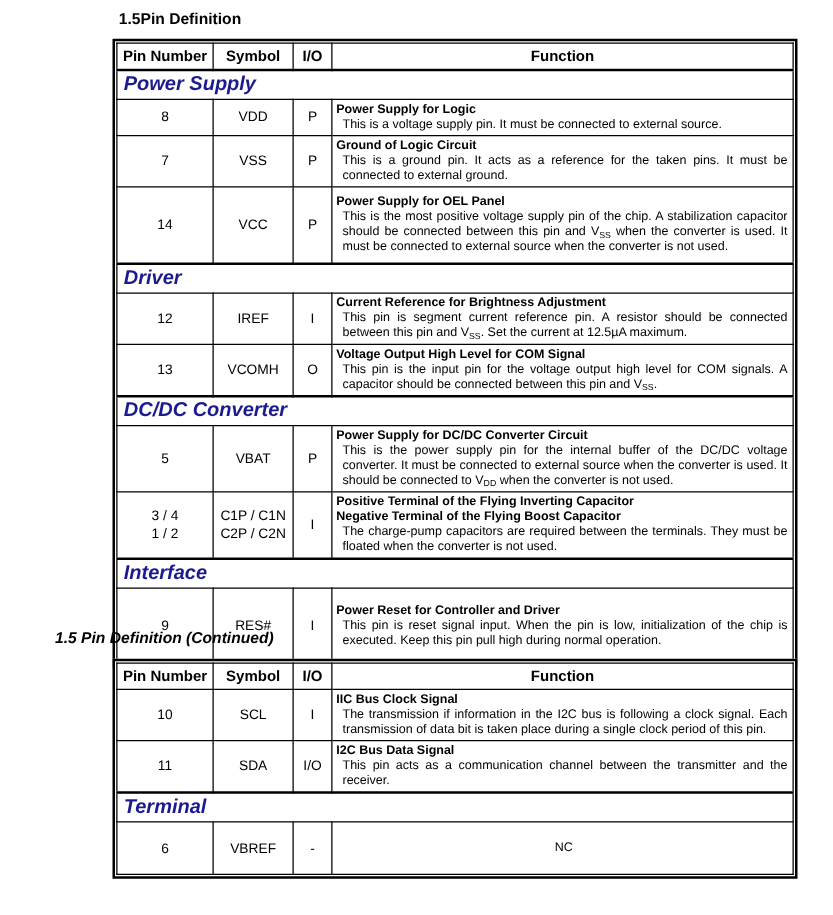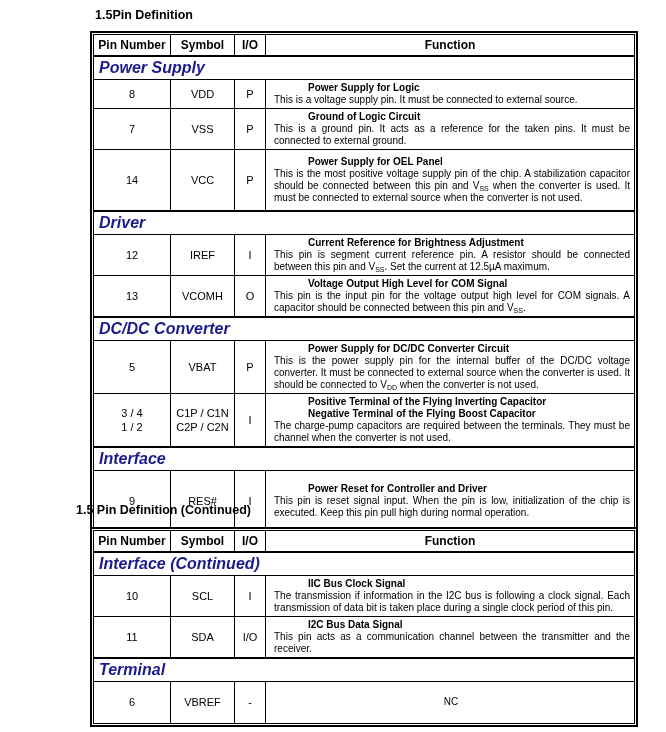--- a/index.html
+++ b/index.html
@@ -13,21 +13,21 @@
   body{
     width:666px;height:732px;position:relative;overflow:hidden;
     font-family:"Liberation Sans","DejaVu Sans",sans-serif;
     color:var(--text-color);
   }
   .doc-title{
     position:absolute;font-size:12.5px;font-weight:bold;white-space:nowrap;
   }
   #title-1{left:95px;top:8px;}
   #title-1 .num{display:inline-block;}
-  #title-2{left:76px;top:503px;}
+  #title-2{left:44px;top:503px;font-style:italic;}
   .tbl-wrap{
     position:absolute;left:90px;width:548px;
     border:2px solid var(--border-color);
     padding:1px;background:var(--bg-color);
   }
   #table-wrap-1{top:31px;}
   #table-wrap-2{top:527px;}
   table{border-collapse:collapse;width:100%;table-layout:fixed;}
   col.c1{width:77px;}  col.c2{width:64px;}  col.c3{width:31px;}
   th,td{border:1px solid var(--border-color);vertical-align:middle;overflow:hidden;}
@@ -36,21 +36,21 @@
   }
   .section-row td{
     border-top:2px solid var(--border-color);
     font-size:16px;font-weight:bold;font-style:italic;
     color:var(--section-color);
     height:21px;padding:2px 0 2px 5px;text-align:left;
   }
   .data-row td{padding:1px 2px;}
   .c-pin,.c-sym,.c-io{font-size:11px;text-align:center;line-height:14px;}
   .c-fn{padding:2px 4px 2px 3px !important;text-align:left;}
-  .fn-title{font-size:10px;font-weight:bold;line-height:12px;text-align:left;margin-left:39px;}
+  .fn-title{font-size:10px;font-weight:bold;line-height:12px;text-align:left;}
   .fn-body{font-size:10px;line-height:12px;text-align:justify;padding-left:5px;}
   .fn-body.no-indent{padding-left:3px;text-align:center;}
   sub{font-size:7px;line-height:0;vertical-align:-2px;}
 </style>
 </head>
 <body>
 
 <div class="doc-title" id="title-1">
   <span class="num">1.5</span><span>Pin Definition</span>
 </div>
@@ -135,21 +135,21 @@
             <div class="fn-body">This is the power supply pin for the internal buffer of the DC/DC voltage converter.  It must be connected to external source when the converter is used.  It should be connected to V<sub>DD</sub> when the converter is not used.</div>
           </td>
         </tr>
         <tr class="data-row" style="height: 44px;">
           <td class="c-pin">3 / 4<br>1 / 2</td>
           <td class="c-sym">C1P / C1N<br>C2P / C2N</td>
           <td class="c-io">I</td>
           <td class="c-fn">
             <div class="fn-title">Positive Terminal of the Flying Inverting Capacitor</div>
             <div class="fn-title">Negative Terminal of the Flying Boost Capacitor</div>
-            <div class="fn-body">The charge-pump capacitors are required between the terminals.  They must be channel when the converter is not used.</div>
+            <div class="fn-body">The charge-pump capacitors are required between the terminals.  They must be floated when the converter is not used.</div>
           </td>
         </tr>
         <tr class="section-row">
           <td colspan="4">Interface</td>
         </tr>
         <tr class="data-row" style="height: 60px;">
           <td class="c-pin">9</td>
           <td class="c-sym">RES#</td>
           <td class="c-io">I</td>
           <td class="c-fn">
@@ -173,23 +173,20 @@
       </colgroup>
   <thead>
         <tr>
           <th>Pin Number</th>
           <th>Symbol</th>
           <th>I/O</th>
           <th>Function</th>
         </tr>
       </thead>
       <tbody>
-        <tr class="section-row">
-          <td colspan="4">Interface (Continued)</td>
-        </tr>
         <tr class="data-row" style="height: 34px;">
           <td class="c-pin">10</td>
           <td class="c-sym">SCL</td>
           <td class="c-io">I</td>
           <td class="c-fn">
             <div class="fn-title">IIC Bus Clock Signal</div>
             <div class="fn-body">The transmission if information in the I2C bus is following a clock signal. Each transmission of data bit is taken place during a single clock period of this pin.</div>
           </td>
         </tr>
         <tr class="data-row" style="height: 36px;">

